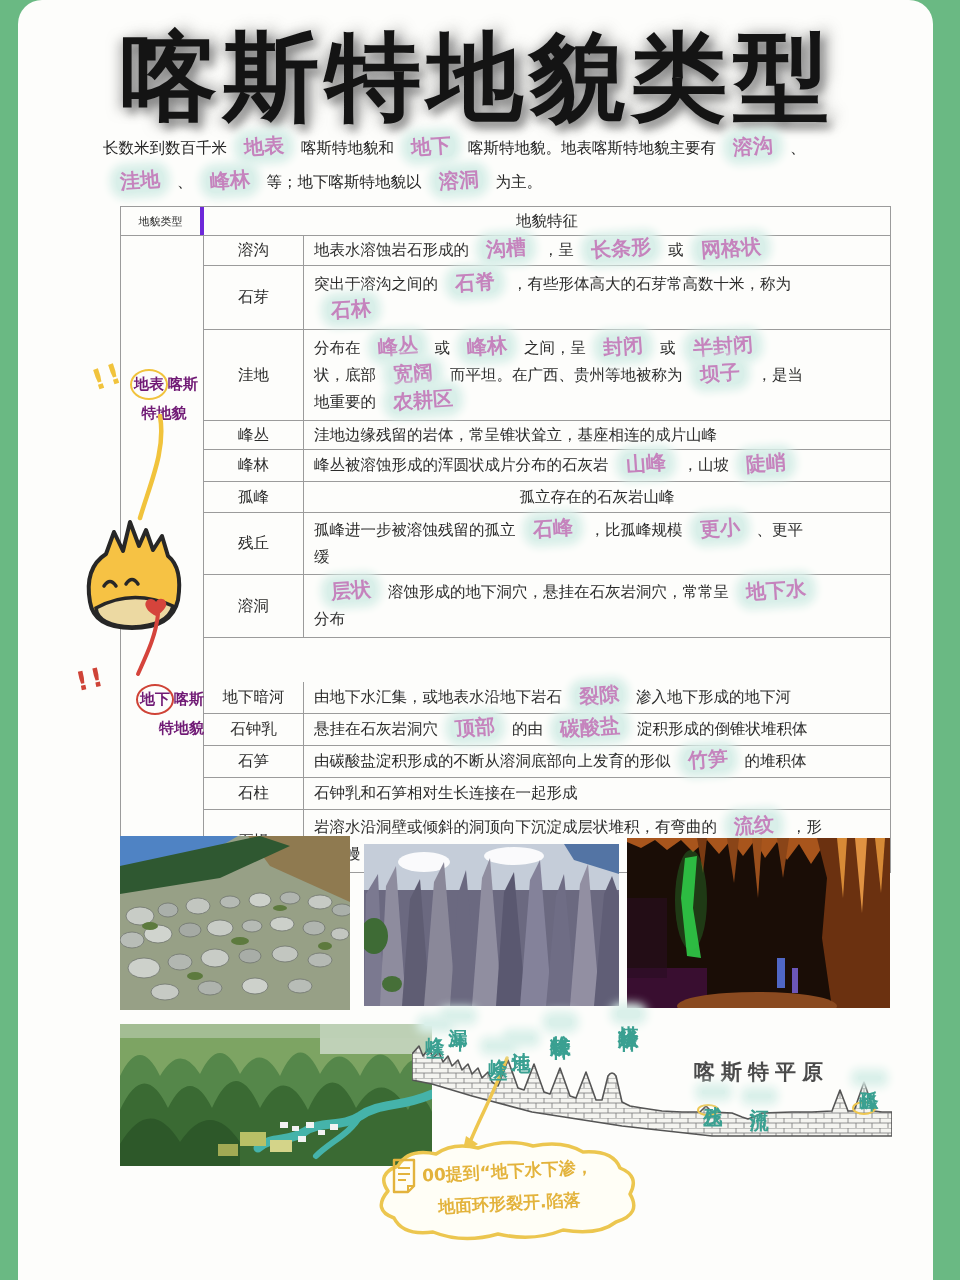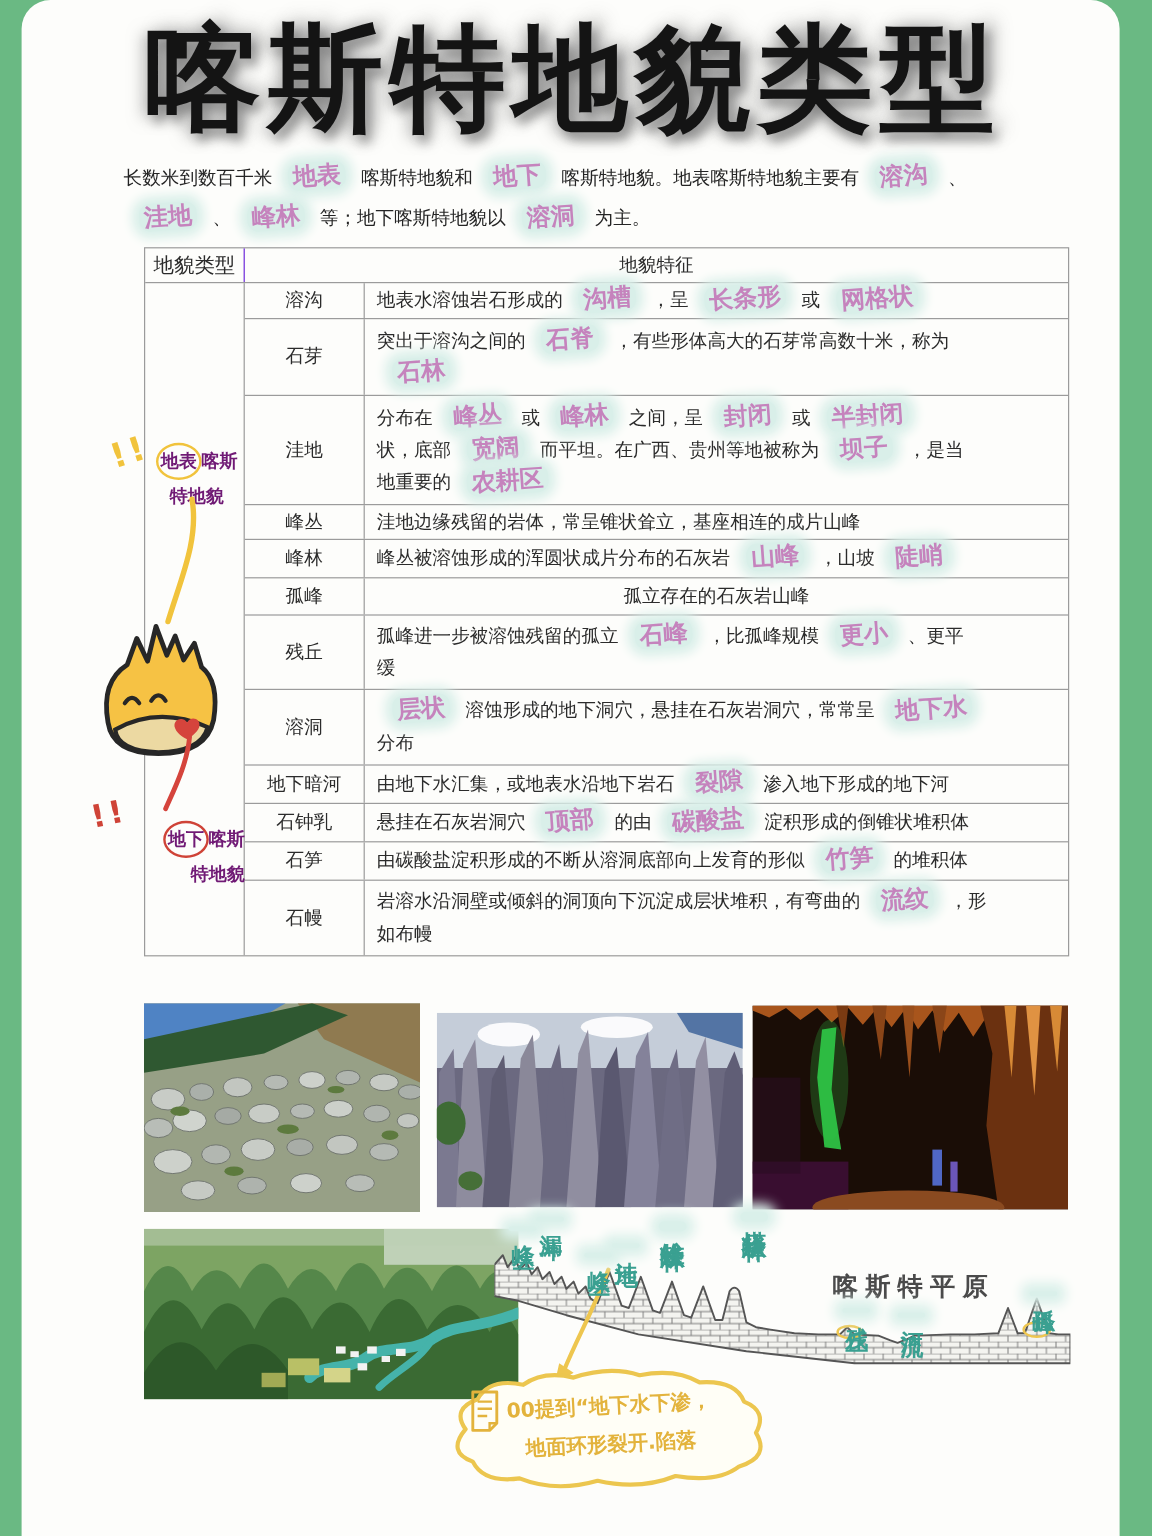--- a/index.html
+++ b/index.html
@@ -3,39 +3,39 @@
 <meta charset="utf-8">
 <style>
   * { margin:0; padding:0; box-sizing:border-box; }
   html,body { width:960px; height:1280px; }
   body { background:#6ab983; font-family:"DejaVu Sans", sans-serif; position:relative; overflow:hidden; }
   .card { position:absolute; left:18px; top:0; width:915px; height:1280px; background:#fdfdfb;
           border-radius:24px 24px 0 0; }
   .card > * { position:absolute; }
 
   
-  .title { left:50px; top:2px; width:820px; text-align:center; font-size:96px; font-weight:900;
+  .title { left:50px; top:14px; width:820px; text-align:center; font-size:96px; font-weight:900;
            color:#141414; letter-spacing:6px; white-space:nowrap;
            text-shadow: 5px 7px 9px rgba(110,110,110,.65), -4px 3px 12px rgba(130,130,130,.55),
                         9px -2px 14px rgba(125,125,125,.45); }
 
   
   .intro { left:85px; top:131px; width:805px; font-size:15.5px; line-height:34px; color:#242424; }
 
   
   .hw { display:inline-block; margin:0 13px; padding:0 4px; color:#c583bd; font-weight:bold;
         font-size:20px; line-height:23px; transform:rotate(-4deg); border-radius:9px;
         background:#d9efe9; box-shadow:0 0 9px 6px #d9efe9; white-space:nowrap; }
   .bk { color:inherit; }
 
   
   .ktable { left:102px; top:206px; width:771px; border:1px solid #9b9b9b; background:transparent; }
   .thead { display:flex; height:29px; border-bottom:1px solid #9b9b9b; }
-  .th1 { flex:0 0 83px; border-right:1px solid #6d28d9; display:flex; align-items:center;
-         justify-content:center; font-size:17px; color:#2b2b2b; }
+  .th1 { flex:0 0 83px; border-right:4px solid #6d28d9; display:flex; align-items:center;
+         justify-content:center; font-size:11px; color:#2b2b2b; }
   .th2 { flex:1; display:flex; align-items:center; justify-content:center; font-size:15.5px; color:#2b2b2b; }
   .tbody { display:flex; }
   .colcat { flex:0 0 83px; border-right:1px solid #9b9b9b; position:relative; }
   .rowshost { flex:1; }
   .trow { display:flex; border-bottom:1px solid #9b9b9b; overflow:visible; }
   .rowshost .trow:last-child { border-bottom:none; }
   .tname { flex:0 0 100px; border-right:1px solid #9b9b9b; display:flex; align-items:center;
            justify-content:center; font-size:15.5px; color:#2b2b2b; }
   .tdesc { flex:1; display:flex; align-items:center; padding:1px 10px; overflow:visible; }
   .tdesc-inner { width:100%; font-size:15.5px; line-height:27px; color:#2b2b2b; }
@@ -130,41 +130,47 @@
     </div>
   </div>
 
   <div class="trow" style="height: 63px;">
     <div class="tname">溶洞</div>
     <div class="tdesc">
       <div class="tdesc-inner"><span class="hw">层状</span><span class="bk">溶蚀形成的地下洞穴，悬挂在石灰岩洞穴，常常呈</span><span class="hw">地下水</span><br><span class="bk">分布</span></div>
     </div>
   </div>
 
-  <div class="trow" style="height: 32px;">
+  <div class="trow" style="height: 32px; margin-top: 44px;">
     <div class="tname">地下暗河</div>
     <div class="tdesc">
       <div class="tdesc-inner"><span class="bk">由地下水汇集，或地表水沿地下岩石</span><span class="hw">裂隙</span><span class="bk">渗入地下形成的地下河</span></div>
     </div>
   </div>
 
   <div class="trow" style="height: 32px;">
     <div class="tname">石钟乳</div>
     <div class="tdesc">
       <div class="tdesc-inner"><span class="bk">悬挂在石灰岩洞穴</span><span class="hw">顶部</span><span class="bk">的由</span><span class="hw">碳酸盐</span><span class="bk">淀积形成的倒锥状堆积体</span></div>
     </div>
   </div>
 
   <div class="trow" style="height: 32px;">
     <div class="tname">石笋</div>
     <div class="tdesc">
       <div class="tdesc-inner"><span class="bk">由碳酸盐淀积形成的不断从溶洞底部向上发育的形似</span><span class="hw">竹笋</span><span class="bk">的堆积体</span></div>
     </div>
   </div>
 
+  <div class="trow" style="height: 32px;">
+    <div class="tname">石柱</div>
+    <div class="tdesc">
+      <div class="tdesc-inner"><span class="bk">石钟乳和石笋相对生长连接在一起形成</span></div>
+    </div>
+  </div>
 
   <div class="trow" style="height: 62px;">
     <div class="tname">石幔</div>
     <div class="tdesc">
       <div class="tdesc-inner"><span class="bk">岩溶水沿洞壁或倾斜的洞顶向下沉淀成层状堆积，有弯曲的</span><span class="hw">流纹</span><span class="bk">，形</span><br><span class="bk">如布幔</span></div>
     </div>
   </div>
 </div>
     </div>
   </div>

